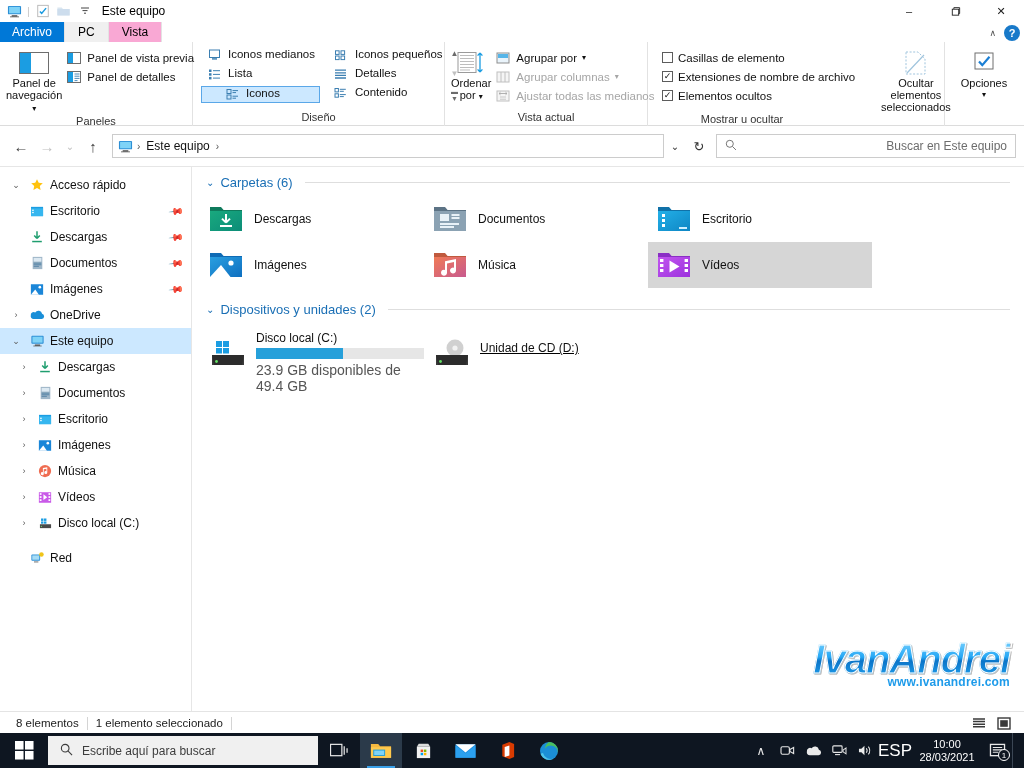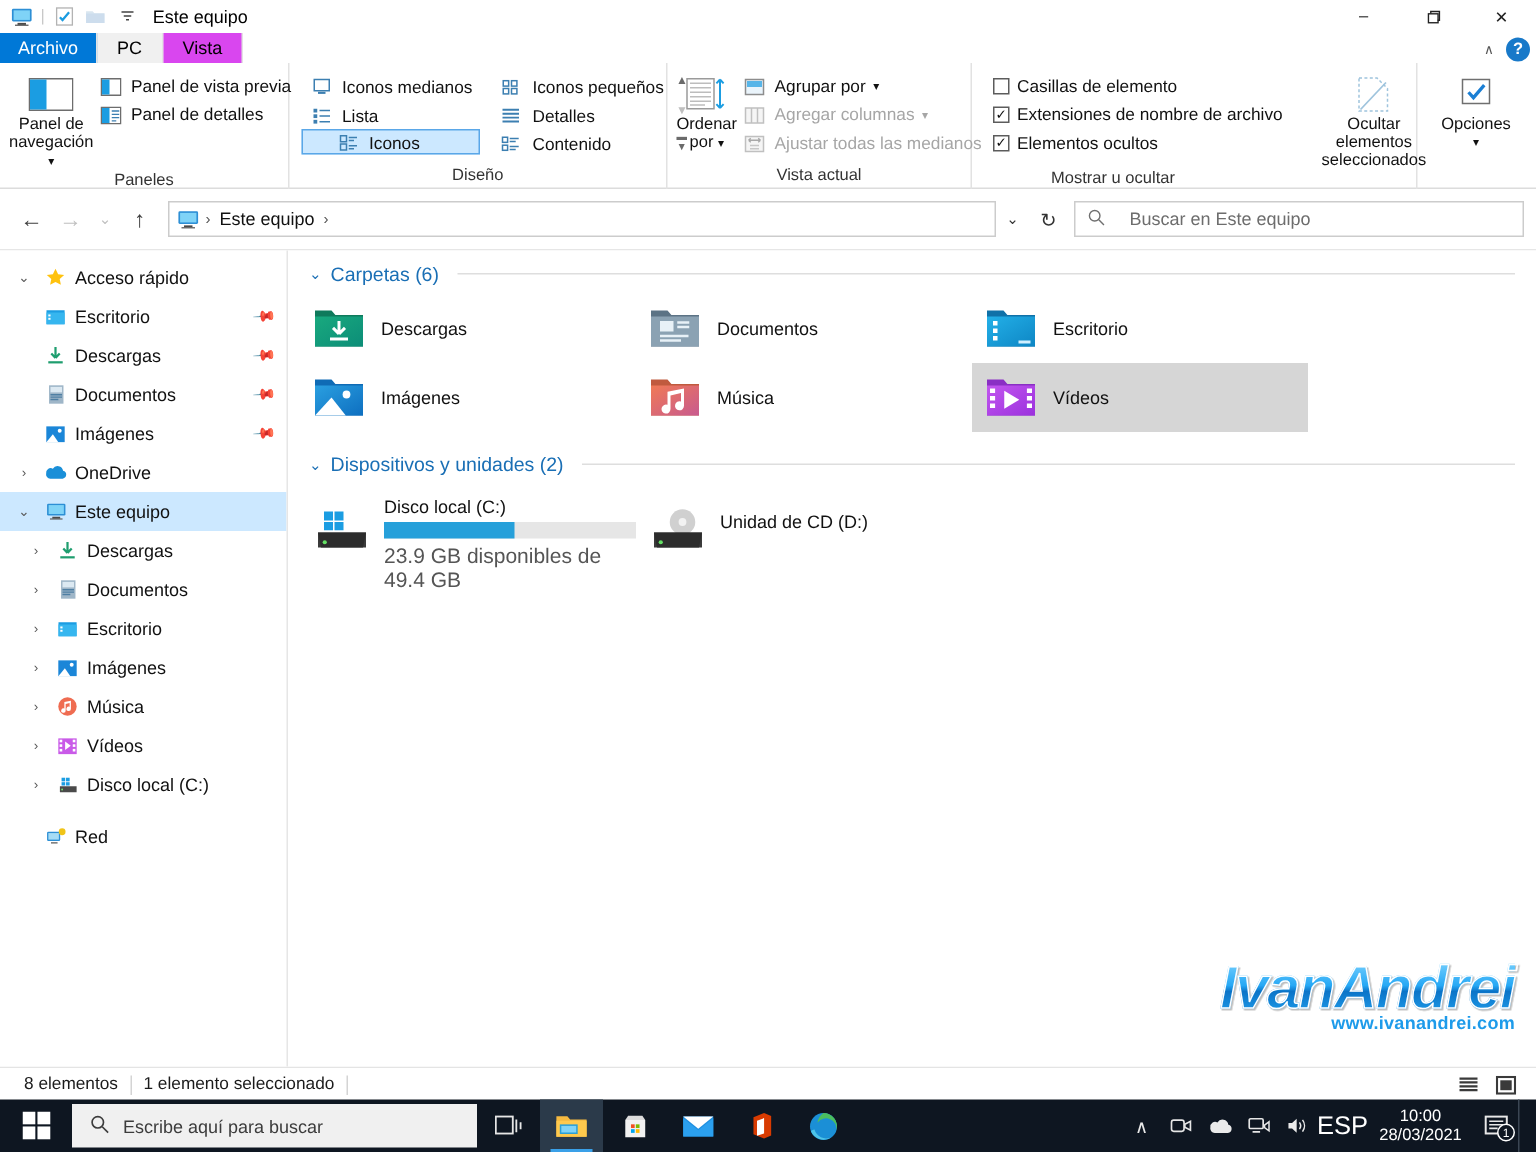--- a/index.html
+++ b/index.html
@@ -26,21 +26,21 @@
   .wincontrols { position: absolute; right: 0; top: 0; display: flex; height: 22px; }
   .wc { width: 46px; height: 22px; display: flex; align-items: center; justify-content: center; font-size: 11px; color: #222; }
 
   
   .tabstrip { height: 20px; display: flex; align-items: flex-end; background: #fff; position: relative; }
   .tab {
     height: 20px; padding: 0 13px; display: flex; align-items: center;
     font-size: 12px; color: #000; background: #f0f0f0; border-right: 1px solid #e3e3e3;
   }
   .tab.file { background: #0078d7; color: #fff; padding: 0 12px; }
-  .tab.active { background: #d946ef; color: #000; }
+  .tab.active { background: #f9a8d4; color: #000; }
   .help-area { position: absolute; right: 4px; bottom: 1px; display: flex; align-items: center; gap: 8px; }
   .chev-up { font-size: 9px; color: #555; }
   .help-btn {
     width: 16px; height: 16px; border-radius: 50%; background: #1879c9;
     color: #fff; font-size: 11px; font-weight: bold; display: flex;
     align-items: center; justify-content: center;
   }
 
   
   .ribbon {
@@ -59,21 +59,21 @@
   .small-list { display: flex; flex-direction: column; gap: 2px; padding-top: 3px; }
   .small-item {
     display: flex; align-items: center; gap: 5px; height: 17px;
     padding: 0 4px; font-size: 11.5px; color: #111; white-space: nowrap;
   }
   .small-item.dim { color: #a6a6a6; }
 
   .layout-cols { display: flex; gap: 0; padding-top: 2px; }
   .layout-col { display: flex; flex-direction: column; gap: 2px; }
   .lay-item {
-    display: flex; align-items: flex-end; gap: 6px; height: 17px; padding: 0 5px;
+    display: flex; align-items: flex-start; gap: 6px; height: 17px; padding: 0 5px;
     font-size: 11.5px; white-space: nowrap; color: #111;
   }
   .lay-item.sel { background: #cce8ff; border: 1px solid #5aa7e8; padding-left: 22px; }
   .scroll-col {
     width: 14px; display: flex; flex-direction: column; justify-content: space-between;
     align-items: center; height: 54px; padding-top: 1px; color: #6b6b6b; font-size: 8px;
   }
   .chk { width: 11px; height: 11px; border: 1px solid #5c5c5c; background: #fff;
          display: inline-flex; align-items: center; justify-content: center;
          font-size: 9px; color: #111; line-height: 1; }
@@ -89,21 +89,21 @@
     flex: 1; height: 24px; border: 1px solid #cccccc; background: #fff;
     display: flex; align-items: center; padding: 0 4px; margin-left: 6px; gap: 4px;
   }
   .crumb { font-size: 12px; color: #111; padding: 0 2px; }
   .crumb-sep { font-size: 10px; color: #555; }
   .addr-drop { width: 22px; display: flex; align-items: center; justify-content: center; font-size: 10px; color: #333; }
   .refresh-btn { width: 26px; height: 24px; display: flex; align-items: center; justify-content: center;
                  font-size: 13px; color: #333; }
   .searchbox {
     width: 300px; height: 24px; border: 1px solid #cccccc; background: #fff;
-    display: flex; align-items: center; gap: 16px; padding: 0 8px; margin-left: 4px;
+    display: flex; align-items: center; gap: 0; padding: 0 8px; margin-left: 4px; justify-content: space-between;
   }
   .search-ph { font-size: 12px; color: #6d6d6d; }
 
   
   .split { display: flex; height: 545px; border-top: 1px solid #e6e6e6; }
   .sidebar { width: 192px; background: #fff; border-right: 1px solid #e6e6e6; padding-top: 5px;
              overflow: hidden; position: relative; }
   .nav-row { height: 26px; display: flex; align-items: center; font-size: 12px; color: #111; position: relative; }
   .nav-row.sel { background: #cce8ff; }
   .exp { width: 20px; text-align: center; font-size: 9px; color: #5a5a5a; }
@@ -377,21 +377,21 @@
             <span>Agrupar por</span>
             <span style="font-size:8px;">▾</span>
           </div>
           <div class="small-item dim">
             <span class="mini-ico">
               <svg width="14" height="12" viewBox="0 0 14 12">
                   <rect x="1" y="1" width="12" height="10" fill="#f5f5f5" stroke="#c0c0c0"></rect>
                   <path d="M5 1v10M9 1v10" stroke="#c0c0c0"></path>
                 </svg>
             </span>
-            <span>Agregar columnas</span>
+            <span>Agrupar columnas</span>
             <span style="font-size:8px;">▾</span>
           </div>
           <div class="small-item dim">
             <span class="mini-ico">
               <svg width="14" height="12" viewBox="0 0 14 12">
                   <rect x="1" y="1" width="12" height="10" fill="#f5f5f5" stroke="#c0c0c0"></rect>
                   <path d="M3 3.5h8M3 3.5l1.5-1.3M3 3.5l1.5 1.3M11 3.5l-1.5-1.3M11 3.5l-1.5 1.3" stroke="#a8a8a8" stroke-width="0.9" fill="none"></path>
                   <path d="M4 7h6M4 9.2h6" stroke="#c7c7c7"></path>
                 </svg>
             </span>
@@ -818,21 +818,21 @@
         <div class="drive">
           <span class="drive-ico">
             <svg width="40" height="32" viewBox="0 0 40 32">
                 <circle cx="23" cy="11" r="8.5" fill="#d0d0d0"></circle>
                 <circle cx="23" cy="11" r="2.6" fill="#f2f2f2"></circle>
                 <path d="M4 18h32v10H4z" fill="#3b3b3b"></path>
                 <path d="M4 18h32l-2 10H6z" fill="#2c2c2c"></path>
                 <circle cx="8.5" cy="24.5" r="1.4" fill="#63e063"></circle>
               </svg>
           </span>
-          <div class="drive-info" style="padding-top:12px;">
+          <div class="drive-info" style="padding-top:12px;text-decoration:underline;">
             <span class="drive-name">Unidad de CD (D:)</span>
           </div>
         </div>
       </div>
 
       <div class="watermark">
         <div class="wm-main">IvanAndrei</div>
         <div class="wm-sub">www.ivanandrei.com</div>
       </div>
     </div>

